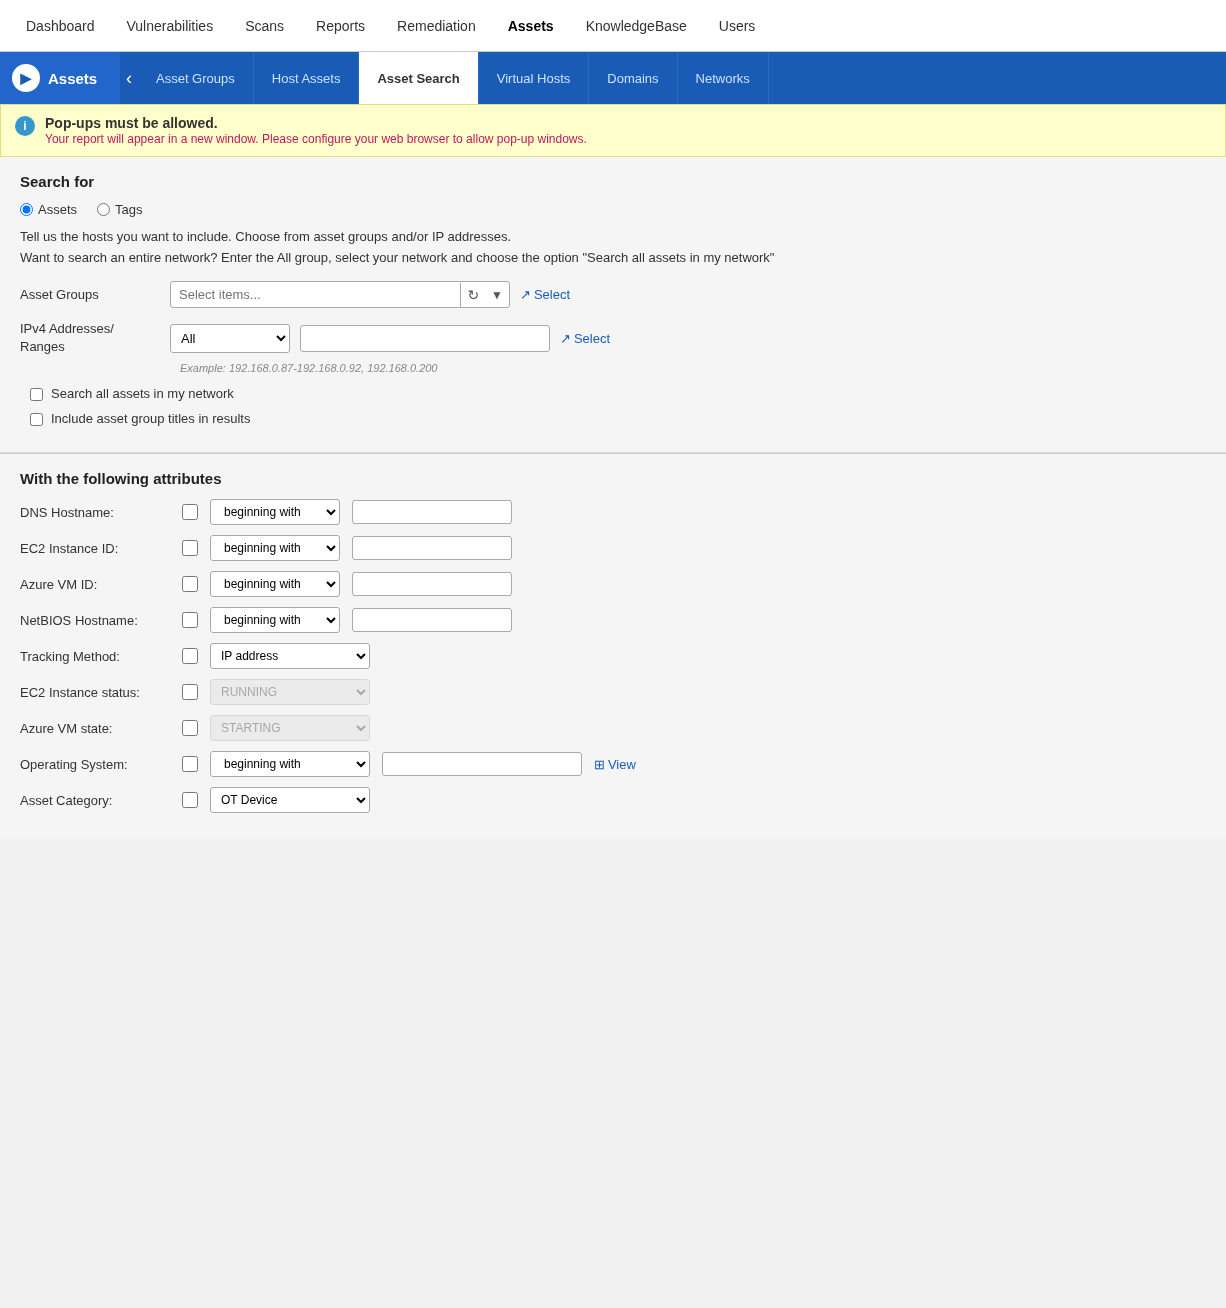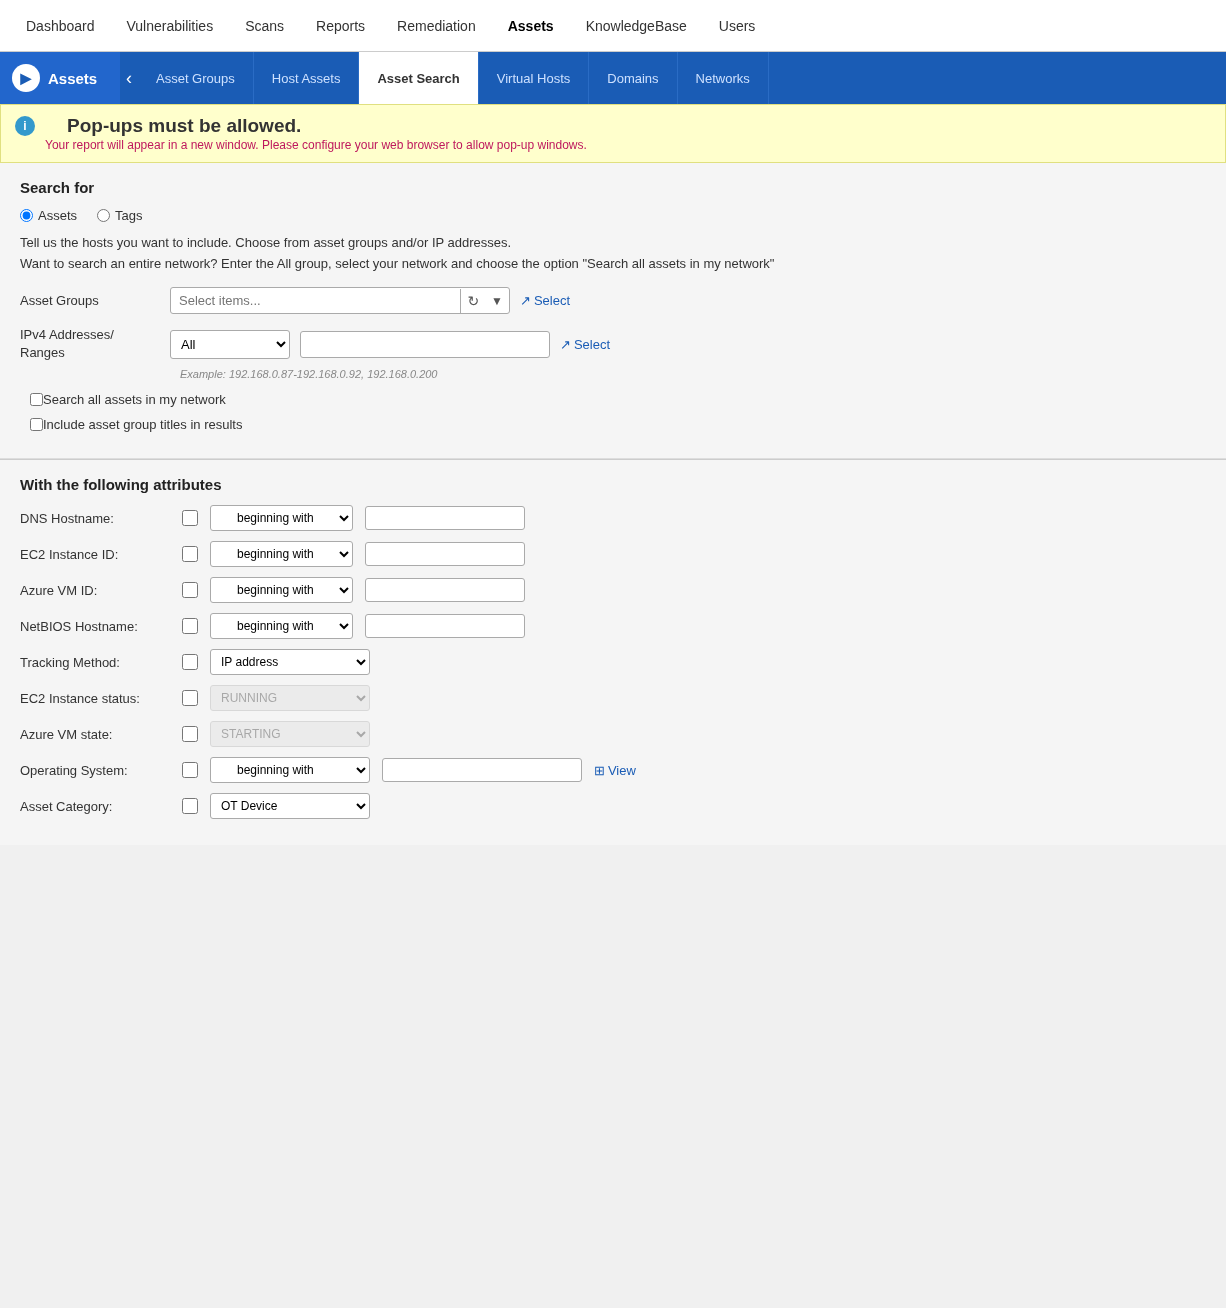--- a/index.html
+++ b/index.html
@@ -102,21 +102,21 @@
       background: #3399cc;
       color: #fff;
       display: flex;
       align-items: center;
       justify-content: center;
       font-weight: bold;
       font-size: 12px;
       flex-shrink: 0;
       margin-top: 1px;
     }
-    .info-text strong { font-size: 19px; display: block; margin-left: 22px; }
+    .info-text strong { font-size: 14px; display: block; }
     .info-text span { font-size: 12px; color: #be185d; margin-top: 36px; }
 
     
     .section {
       padding: 16px 20px;
       background: #f5f5f5;
       border-bottom: 1px solid #ddd;
     }
     .section-title {
       font-size: 15px;
@@ -223,21 +223,22 @@
     .example-text {
       font-size: 11px;
       color: #888;
       font-style: italic;
       margin-left: 130px;
     }
 
     
     .checkbox-row {
       display: flex;
-      align-items: center;
+      align-items: flex-end;
+      gap: 8px;
       margin-bottom: 10px;
       margin-left: 10px;
     }
     .checkbox-row label { font-size: 13px; }
 
     
     .attributes-section {
       padding: 16px 20px;
       background: #f5f5f5;
     }
@@ -251,21 +252,21 @@
     .attr-label {
       min-width: 150px;
       font-size: 13px;
       color: #333;
     }
     .attr-checkbox {
       width: 16px;
       height: 16px;
     }
     .attr-select {
-      padding: 4px 22px;
+      padding: 4px 9px;
       border: 1px solid #aaa;
       border-radius: 3px;
       font-size: 12px;
       background: #fff;
       min-width: 130px;
     }
     .attr-input {
       padding: 4px 6px;
       border: 1px solid #aaa;
       border-radius: 3px;

